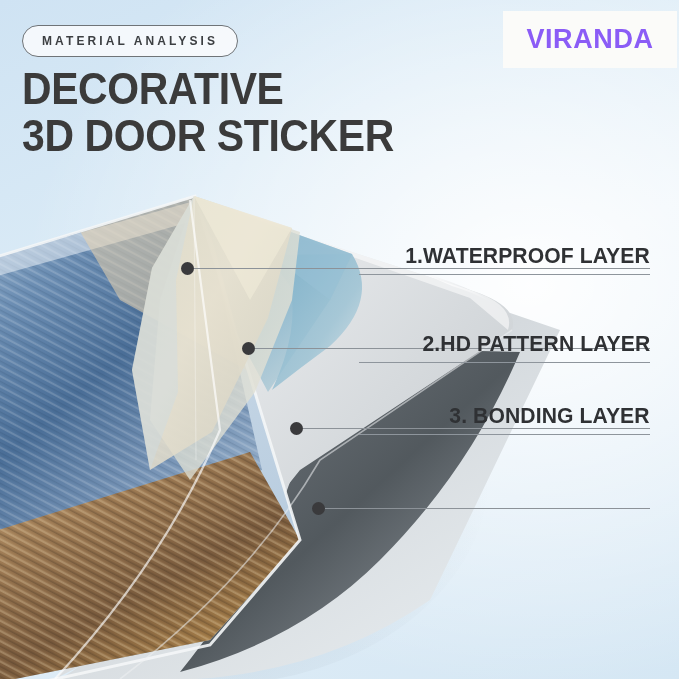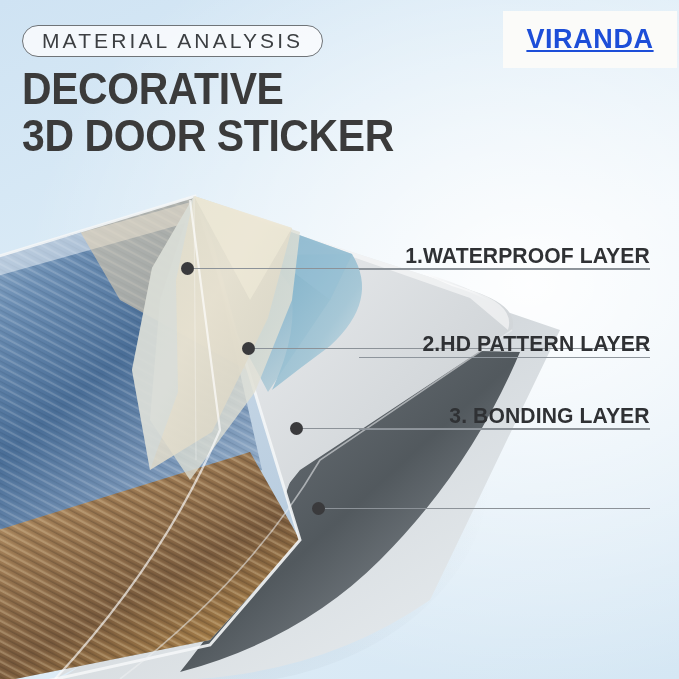--- a/index.html
+++ b/index.html
@@ -26,45 +26,44 @@
     left: 22px;
     top: 25px;
     height: 32px;
     box-sizing: border-box;
     display: flex;
     align-items: center;
     padding: 0 19px;
     border: 1.6px solid #6f7478;
     border-radius: 18px;
     background: rgba(252,253,254,0.80);
-    font-size: 21px;
+    font-size: 12px;
     letter-spacing: 3.1px;
     color: #3c3f42;
-    font-weight: 400;
+    font-weight: 700;
     white-space: nowrap;
   }
 
   .logo-box {
     position: absolute;
     left: 503px;
     top: 11px;
     width: 174px;
     height: 57px;
     background: #fbfbf9;
     display: flex;
     align-items: center;
     justify-content: center;
   }
   .logo-box span {
     font-size: 27px;
     font-weight: 700;
     letter-spacing: 0.6px;
-    color: #1d4ed8;
+    color: #8b5cf6;
     font-family: "Liberation Sans Narrow", "Liberation Sans", sans-serif;
-    text-decoration: underline;
   }
 
   .headline {
     position: absolute;
     left: 22px;
     top: 66px;
     line-height: 1.06;
     color: #3b3b3b;
     font-weight: 700;
     font-size: 44px;
@@ -85,20 +84,21 @@
   }
 
   
   .callout {
     position: absolute;
     right: 29px;
     width: 291px;
     box-sizing: border-box;
     text-align: right;
     border-bottom: 1.2px solid #8e959c;
+    padding-bottom: 5px;
   }
   .callout .txt {
     font-size: 22px;
     font-weight: 700;
     color: #2f3134;
     letter-spacing: 0.1px;
     white-space: nowrap;
     font-family: "Liberation Sans Narrow", "Liberation Sans", sans-serif;
     transform: scaleX(0.96);
     transform-origin: right bottom;

